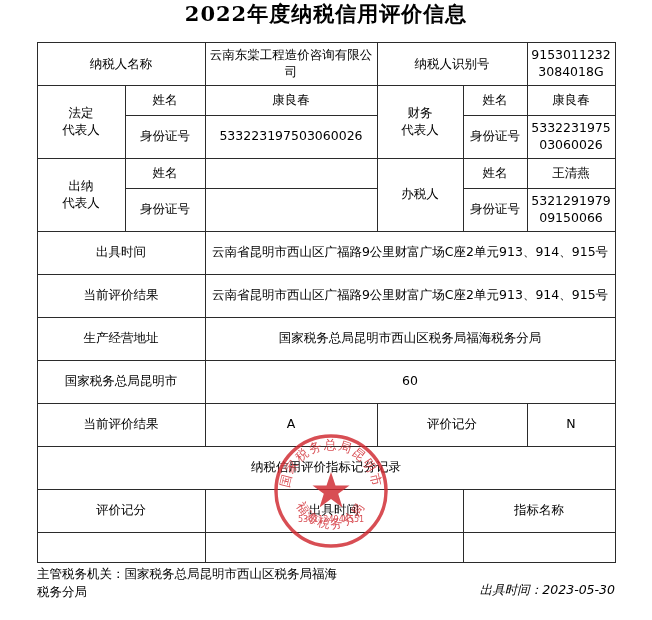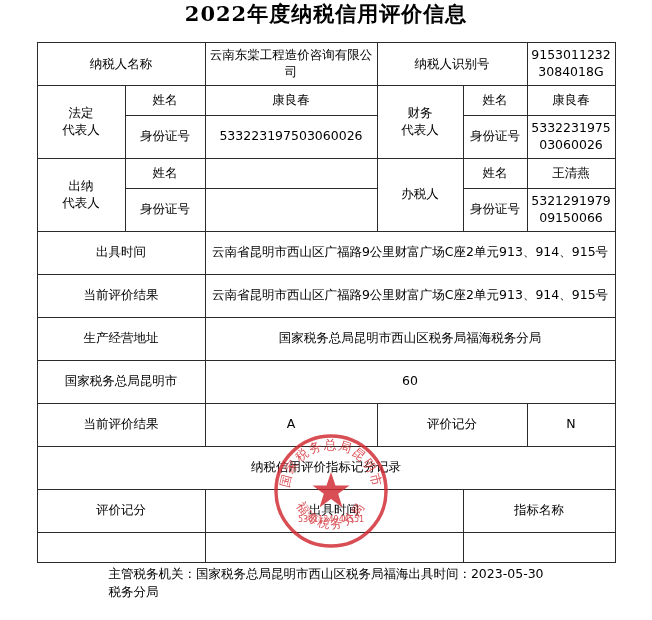--- a/index.html
+++ b/index.html
@@ -52,33 +52,34 @@
   }
   .row-h {
     height: 30px;
   }
   .footer {
     position: absolute;
     left: 37px;
     right: 37px;
     bottom: 18px;
     display: flex;
-    justify-content: center;
+    justify-content: space-between;
     align-items: flex-start;
     font-size: 12.5px;
   }
   .footer-left {
     width: 300px;
     text-align: left;
     line-height: 1.5;
   }
   .footer-right {
     text-align: left;
-    padding-top: 0px;
+    padding-top: 16px;
     line-height: 1.5;
+    font-style: italic;
   }
   
   .seal {
     position: absolute;
     left: 272px;
     top: 432px;
     width: 118px;
     height: 118px;
     pointer-events: none;
     opacity: 0.82;

